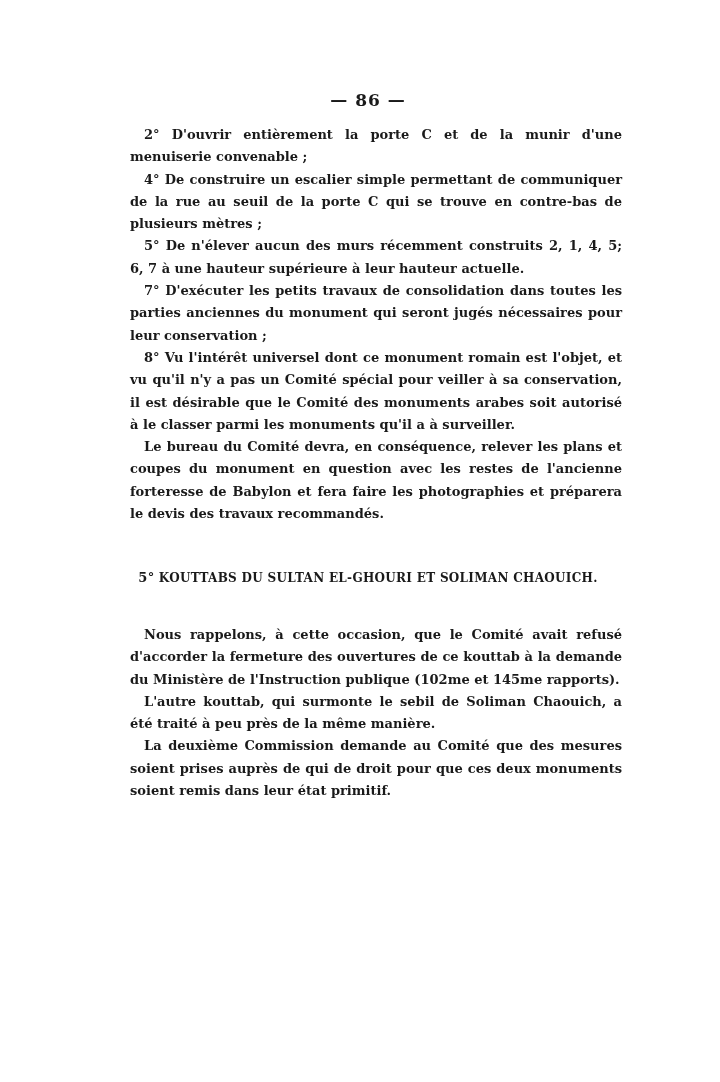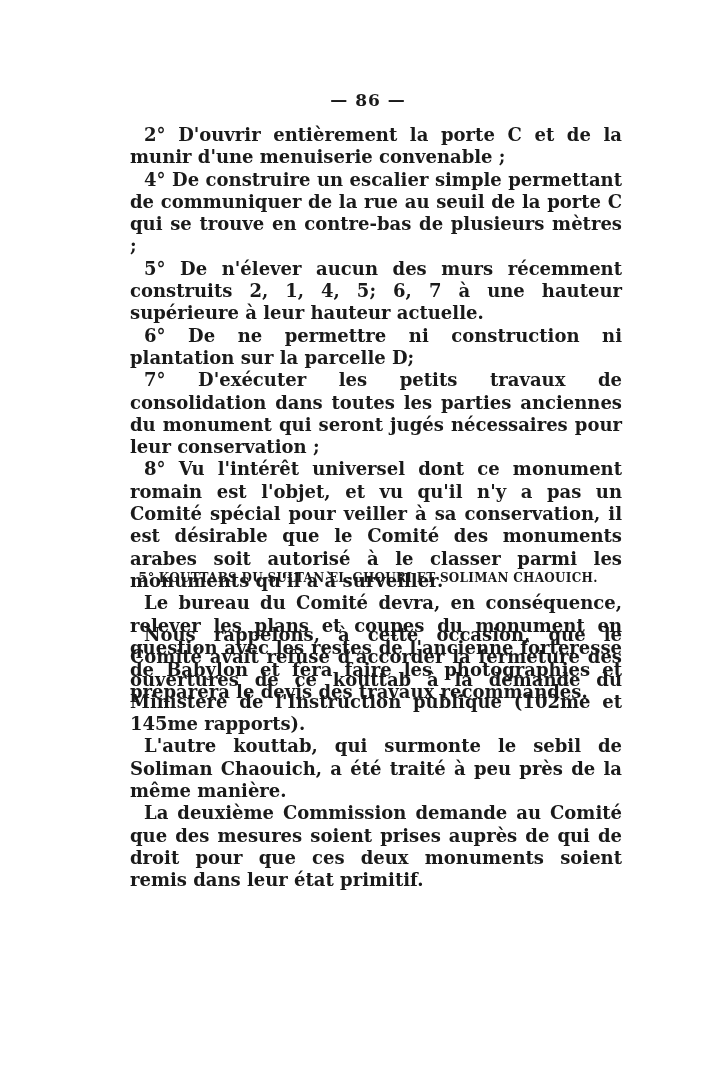--- a/index.html
+++ b/index.html
@@ -8,21 +8,21 @@
       position: absolute; left: 8px; top: 0; width: 720px; height: 1082px; background: #fff;
       color: #1a1a1a;
       font-family: "DejaVu Serif", "Liberation Serif", serif;
     }
     .page-number {
       position: absolute; top: 90px; left: 0; width: 720px; text-align: center;
       font-size: 17px; font-weight: bold; letter-spacing: 1px;
     }
     .text-block {
       position: absolute; left: 122px; width: 492px;
-      font-size: 18px; line-height: 22.3px; text-align: justify;
+      font-size: 13px; line-height: 22.3px; text-align: justify;
       font-weight: bold;
     }
     .block-1 { top: 124px; }
     .block-2 { top: 624px; }
     .para { margin: 0; text-indent: 14px; }
     .heading {
       position: absolute; top: 570px; left: 0; width: 720px; text-align: center;
       font-size: 11.5px; font-weight: bold; letter-spacing: 0.3px;
     }
     .heading .num { font-size: 13px; }
@@ -32,21 +32,20 @@
 <body>
 
 <div class="page">
 
   <div class="page-number">— 86 —</div>
 
   <div class="text-block block-1">
     <p class="para">2° D'ouvrir entièrement la porte C et de la munir d'une menuiserie convenable ;</p>
     <p class="para">4° De construire un escalier simple permettant de communiquer de la rue au seuil de la porte C qui se trouve en contre-bas de plusieurs mètres ;</p>
     <p class="para">5° De n'élever aucun des murs récemment construits 2, 1, 4, 5; 6, 7 à une hauteur supérieure à leur hauteur actuelle.</p>
-    <p class="para">6° De ne permettre ni construction ni plantation sur la parcelle D;</p>
     <p class="para">7° D'exécuter les petits travaux de consolidation dans toutes les parties anciennes du monument qui seront jugés nécessaires pour leur conservation ;</p>
     <p class="para">8° Vu l'intérêt universel dont ce monument romain est l'objet, et vu qu'il n'y a pas un Comité spécial pour veiller à sa conservation, il est désirable que le Comité des monuments arabes soit autorisé à le classer parmi les monuments qu'il a à surveiller.</p>
     <p class="para">Le bureau du Comité devra, en conséquence, relever les plans et coupes du monument en question avec les restes de l'ancienne forteresse de Babylon et fera faire les photographies et préparera le devis des travaux recommandés.</p>
   </div>
 
   <div class="heading">
     <span class="num">5°</span>
     <span class="sc">Kouttabs du sultan el-Ghouri et Soliman Chaouich.</span>
   </div>
 

